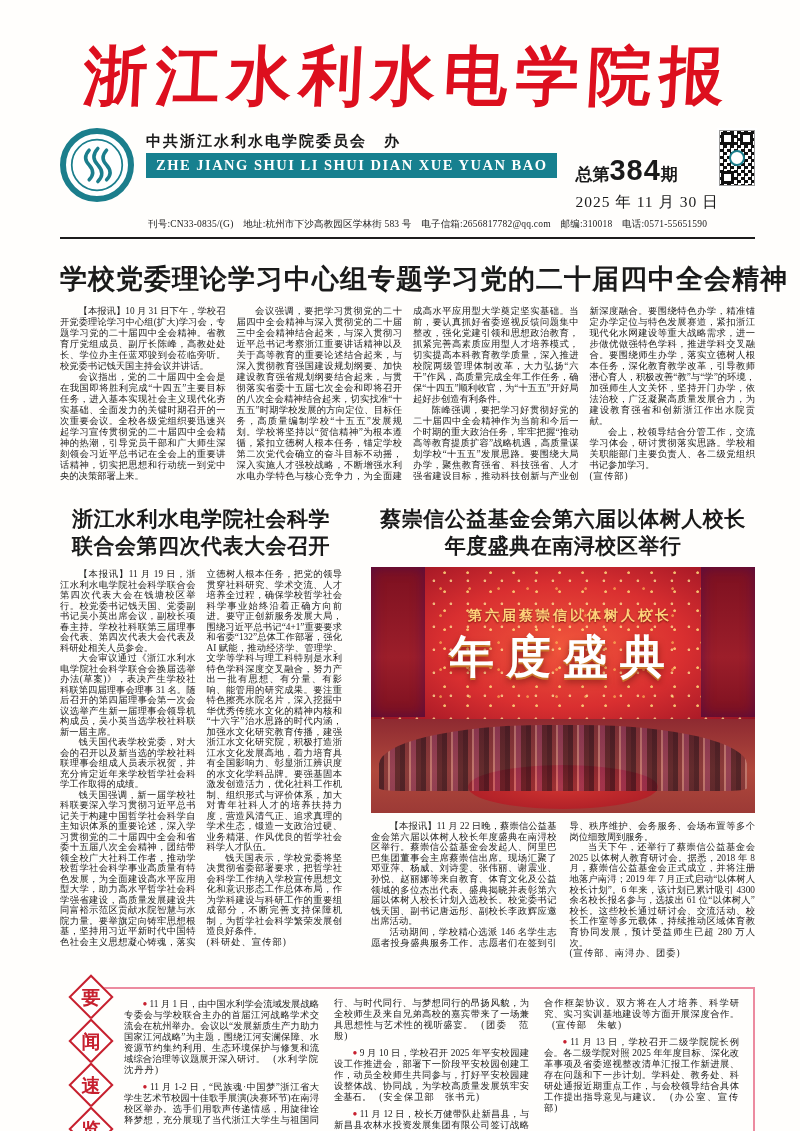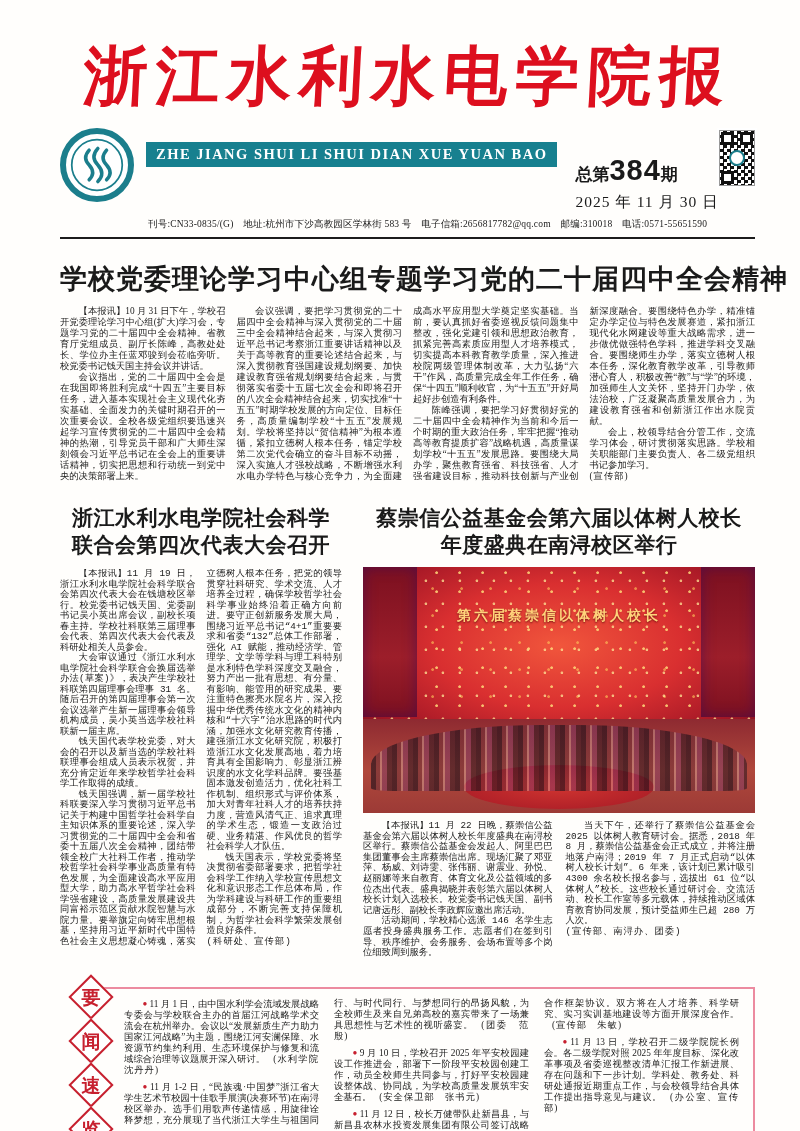--- a/index.html
+++ b/index.html
@@ -19,21 +19,21 @@
   }
   .mast-row{ display:flex; align-items:flex-start; margin-top:2px; }
   .logo{
     width:74px; height:74px; flex:0 0 74px; border-radius:50%;
     border:6px solid #1b7e8c; background:#fff; position:relative;
   }
   .logo svg{ position:absolute; inset:4px; }
   .mast-mid{ margin-left:12px; padding-top:4px; }
   .organizer{ font-size:15px; font-weight:700; letter-spacing:2px; }
   .banner{
-    margin-top:10px; background:#17808f; color:#fff; font-weight:700;
+    margin-top:2px; background:#17808f; color:#fff; font-weight:700;
     font-size:14.5px; letter-spacing:1.5px; padding:4px 10px; white-space:nowrap;
     font-family:"Liberation Serif","DejaVu Serif",serif;
   }
   .mast-issue{ margin-left:18px; padding-top:6px; white-space:nowrap; }
   .issue-line{ font-size:17px; font-weight:700;margin-top:20px; }
   .issue-line .big{ font-size:29px; font-weight:900; font-family:"Liberation Sans","DejaVu Sans",sans-serif; letter-spacing:1px; }
   .issue-date{ font-size:15.5px; margin-top:5px; letter-spacing:1px; }
   .qr{
     margin-left:auto; width:56px; height:56px; position:relative; margin-top:2px;
     background:repeating-conic-gradient(#111 0% 25%, #fff 0% 50%) 0 0/7px 7px;
@@ -52,21 +52,21 @@
   .lead-headline{
     margin-top:22px; font-size:27px; font-weight:900; text-align:center;
     letter-spacing:1px; white-space:nowrap;
   }
   .lead-body{
     margin-top:9px; height:188px; overflow:hidden;
     column-count:4; column-gap:11px;
     font-size:9.3px; line-height:11px;
   }
   
-  .mid-row{ display:flex; margin-top:12px; gap:21px;font-family:Liberation Mono, monospace; }
+  .mid-row{ display:flex; margin-top:12px; gap:29px; }
   .mid-left{ width:282px; flex:0 0 282px; }
   .mid-right{ flex:1; }
   .h2{ font-size:21px; font-weight:900; text-align:center; line-height:27px; letter-spacing:.5px; }
   .left-body{
     margin-top:9px; height:404px; overflow:hidden;
     column-count:2; column-gap:11px;
     font-size:9.3px; line-height:10.5px;
   }
   .photo{
     margin-top:7px; height:246px; position:relative; overflow:hidden;
@@ -78,21 +78,21 @@
       radial-gradient(circle at 70% 60%, rgba(255,230,150,.75) 1px, transparent 1.7px),
       radial-gradient(circle at 40% 80%, rgba(255,200,90,.6) 1px, transparent 1.7px);
     background-size:23px 19px, 17px 23px, 29px 27px;
   }
   .screenL,.screenR{ position:absolute; top:0; width:54px; height:150px;
     background:linear-gradient(180deg,#7c1020,#9c1e2a 60%,#7c1020);
     box-shadow:inset 0 0 14px rgba(60,10,90,.6); }
   .screenL{ left:0; } .screenR{ right:0; }
   .photo-banner{ position:absolute; top:40px; width:100%; text-align:center;
     color:#ffd27a; font-size:14px; font-weight:700; letter-spacing:3px;
-    text-shadow:0 1px 2px rgba(110,15,15,.9); }
+    text-shadow:0 1px 2px rgba(110,15,15,.9);margin-left:7px; }
   .photo-title{ position:absolute; top:60px; width:100%; text-align:center;
     color:#fff; font-size:45px; font-weight:900; letter-spacing:12px;
     text-shadow:0 2px 0 #c9762a, 0 4px 7px rgba(90,10,10,.65); }
   .photo-floor{ position:absolute; bottom:0; height:94px; width:100%;
     background:linear-gradient(#8e2a31,#b0483c 55%,#9c3a36); }
   .photo-carpet{ position:absolute; bottom:4px; left:50%; transform:translateX(-50%);
     width:190px; height:44px; border-radius:50%;
     background:radial-gradient(ellipse, #cf3430 0%, #b02028 75%, rgba(176,32,40,0) 76%); }
   .photo-crowd{ position:absolute; bottom:22px; height:66px; left:8px; right:8px;
     border-radius:45% 45% 6% 6% / 60% 60% 4% 4%;
@@ -141,20 +141,21 @@
       <div class="logo">
         <svg viewBox="0 0 62 62">
           <circle cx="31" cy="31" r="29" fill="#ffffff" stroke="#1b7e8c" stroke-width="2"></circle>
           <path d="M22 14 q-8 9 0 17 q8 9 0 17" fill="none" stroke="#1b7e8c" stroke-width="4" stroke-linecap="round"></path>
           <path d="M32 12 q-9 10 0 19 q9 10 0 19" fill="none" stroke="#1b7e8c" stroke-width="4" stroke-linecap="round"></path>
           <path d="M42 14 q-8 9 0 17 q8 9 0 17" fill="none" stroke="#1b7e8c" stroke-width="4" stroke-linecap="round"></path>
         </svg>
       </div>
 
       <div class="mast-mid">
+        <div class="organizer">中共浙江水利水电学院委员会　办</div>
         <div class="banner">ZHE JIANG SHUI LI SHUI DIAN XUE YUAN BAO</div>
       </div>
 
       <div class="mast-issue">
         <div class="issue-line"><span>总第</span><span class="big">384</span><span>期</span></div>
         <div class="issue-date">2025 年 11 月 30 日</div>
       </div>
 
       <div class="qr">
         <div class="finder f1"></div>
@@ -201,20 +202,21 @@
       <div class="h2">
         <div>蔡崇信公益基金会第六届以体树人校长</div>
         <div>年度盛典在南浔校区举行</div>
       </div>
 
       <div class="photo">
         <div class="confetti"></div>
         <div class="screenL"></div>
         <div class="screenR"></div>
         <div class="photo-banner">第六届蔡崇信以体树人校长</div>
+        <div class="photo-title">年度盛典</div>
         <div class="photo-floor"></div>
         <div class="photo-carpet"></div>
         <div class="photo-crowd"></div>
       </div>
 
       <div class="right-body btxt">
         <p>【本报讯】11 月 22 日晚，蔡崇信公益基金会第六届以体树人校长年度盛典在南浔校区举行。蔡崇信公益基金会发起人、阿里巴巴集团董事会主席蔡崇信出席。现场汇聚了邓亚萍、杨威、刘诗雯、张伟丽、谢震业、孙悦、赵丽娜等来自教育、体育文化及公益领域的多位杰出代表。盛典揭晓并表彰第六届以体树人校长计划入选校长。校党委书记钱天国、副书记唐远彤、副校长李政辉应邀出席活动。</p>
         <p>活动期间，学校精心选派 146 名学生志愿者投身盛典服务工作。志愿者们在签到引导、秩序维护、会务服务、会场布置等多个岗位细致周到服务。</p>
         <p>当天下午，还举行了蔡崇信公益基金会 2025 以体树人教育研讨会。据悉，2018 年 8 月，蔡崇信公益基金会正式成立，并将注册地落户南浔；2019 年 7 月正式启动“以体树人校长计划”。6 年来，该计划已累计吸引 4300 余名校长报名参与，选拔出 61 位“以体树人”校长。这些校长通过研讨会、交流活动、校长工作室等多元载体，持续推动区域体育教育协同发展，预计受益师生已超 280 万人次。</p>
         <p class="byline-p">(宣传部、南浔办、团委)</p>

